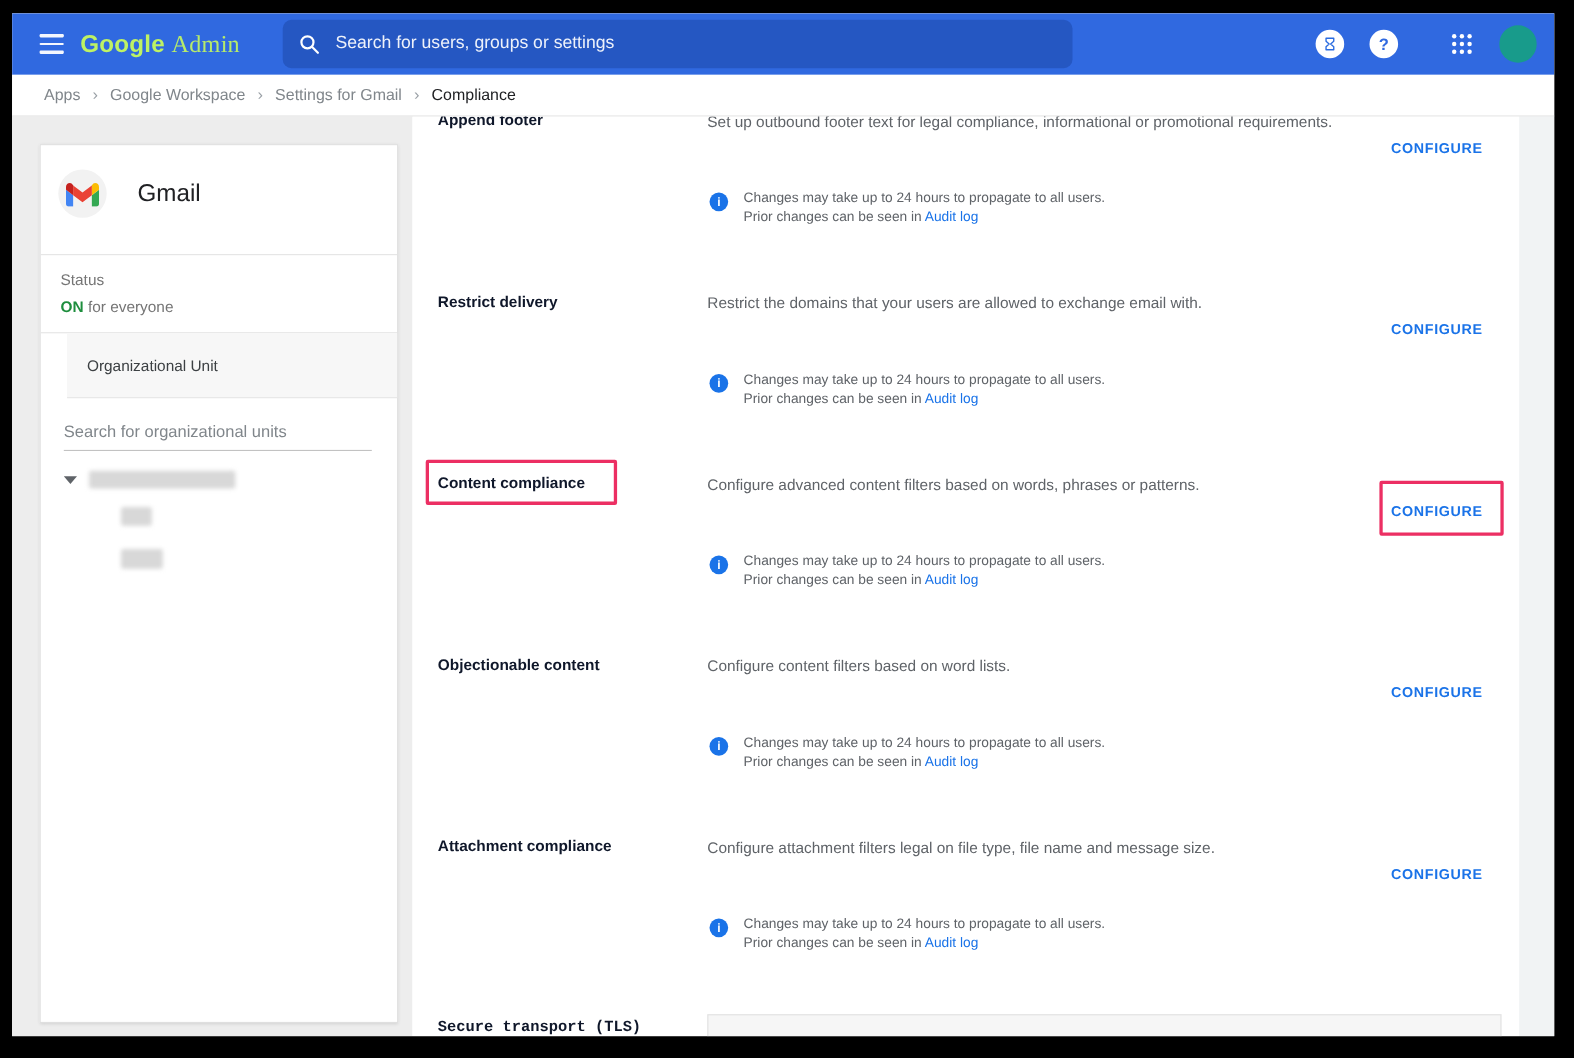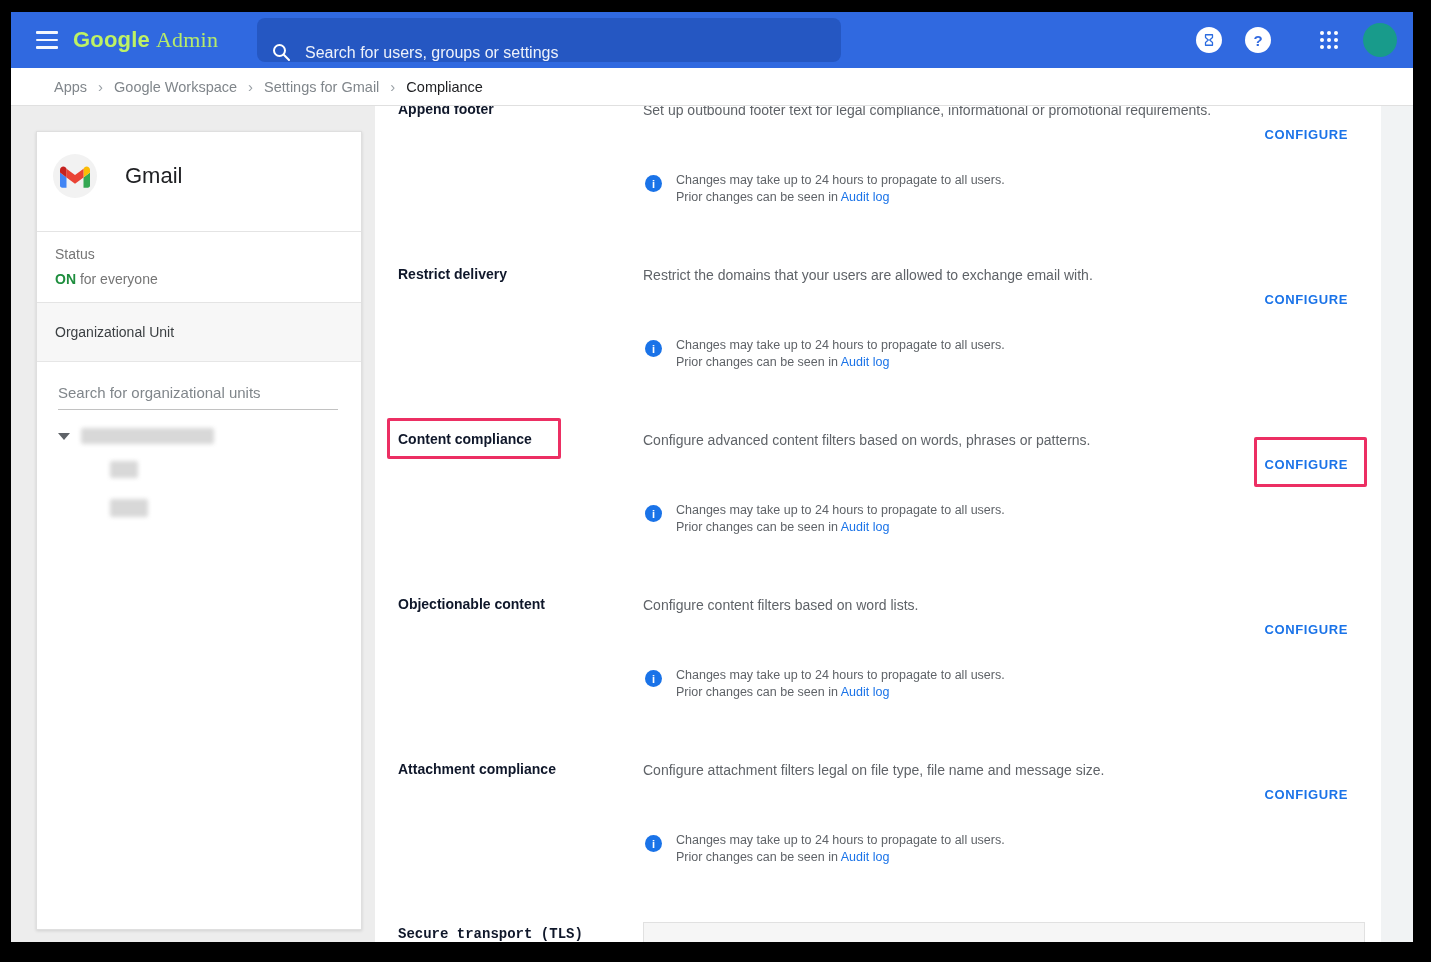--- a/index.html
+++ b/index.html
@@ -12,52 +12,52 @@
     background:#fff; overflow:hidden;
   }
 
   
   .topbar { position:absolute; left:0; top:0; width:100%; height:56px; background:var(--appbar,#3069e0); }
   .hamburger { position:absolute; left:25px; top:19px; width:22px; height:18px; display:flex; flex-direction:column; justify-content:space-between; cursor:pointer; }
   .hamburger span { display:block; height:2.6px; background:rgba(255,255,255,.95); border-radius:1px; }
   .brand { position:absolute; left:62px; top:0; height:56px; display:flex; align-items:center; gap:6px; color:#bef264; font-size:22px; letter-spacing:.2px; }
   .brand .primary { font-weight:bold; }
   .brand .secondary { font-weight:normal; opacity:.95;font-family:Liberation Serif, serif; }
-  .search-box { position:absolute; left:246px; top:6px; width:584px; height:44px; background:var(--appbar-search,#2557c2); border-radius:8px; display:flex; align-items:flex-end; padding:0 14px; }
+  .search-box { position:absolute; left:246px; top:6px; width:718px; height:44px; background:var(--appbar-search,#2557c2); border-radius:8px; display:flex; align-items:center; padding:0 14px; }
   .search-box svg { flex:0 0 auto; margin-right:14px; }
   .search-box input { flex:1; background:transparent; border:none; outline:none; color:#fff; font-size:16px; font-family:"Liberation Sans",sans-serif; }
   .search-box input::placeholder { color:rgba(255,255,255,.92); }
   .tb-circle { position:absolute; top:15px; width:26px; height:26px; border-radius:50%; background:#fff; display:flex; align-items:center; justify-content:center; cursor:pointer; }
   .tb-circle.pending { left:1185px; }
   .tb-circle.help { left:1234px; color:var(--appbar,#3069e0); font-weight:bold; font-size:15px; }
   .apps-grid { position:absolute; left:1307px; top:17px; width:22px; height:22px; cursor:pointer; }
   .avatar { position:absolute; left:1352px; top:11px; width:34px; height:34px; border-radius:50%; background:var(--avatar-teal,#189b8b); cursor:pointer; }
 
   
-  .breadcrumb { position:absolute; left:0; top:56px; width:100%; height:38px; background:#fff; border-bottom:1px solid #e0e0e0; display:flex; align-items:center; padding-left:43px; font-size:14.5px; }
+  .breadcrumb { position:absolute; left:0; top:56px; width:100%; height:38px; background:#fff; border-bottom:1px solid #e0e0e0; display:flex; align-items:center; padding-left:29px; font-size:14.5px; }
   .breadcrumb .crumb { color:#80868b; cursor:pointer; }
   .breadcrumb .crumb.current { color:#202124; cursor:default; }
   .breadcrumb .sep { color:#9aa0a6; margin:0 11px; font-size:15px; }
 
   
   .content { position:absolute; left:0; top:94px; width:100%; height:836px; display:flex; }
   .sidebar-col { width:364px; background:#ededed; position:relative; flex:0 0 auto; }
   .main-col { flex:1; background:#fff; position:relative; overflow:hidden; }
   .gutter { width:32px; background:#f1f3f4; flex:0 0 auto; }
 
   
   .card { position:absolute; left:25px; top:25px; width:326px; height:799px; background:#fff; border:1px solid #dfdfdf; box-shadow:0 1px 3px rgba(0,0,0,.12); }
   .card-header { height:100px; border-bottom:1px solid #e4e4e4; position:relative; }
   .gmail-logo-circle { position:absolute; left:16px; top:22px; width:44px; height:44px; border-radius:50%; background:#f2f2f2; display:flex; align-items:center; justify-content:center; }
   .card-title { position:absolute; left:88px; top:31px; font-size:22px; color:#202124; }
   .status-section { height:71px; border-bottom:1px solid #e4e4e4; padding:14px 18px; }
   .status-label { font-size:14px; color:#757575; margin-bottom:9px; }
   .status-value { font-size:14px; color:#757575; }
   .status-value .on { color:var(--status-on-green,#1e8e3e); font-weight:bold; }
-  .ou-band { height:59px; background:#f7f7f7; border-bottom:1px solid #e6e6e6; display:flex; align-items:center; padding-left:18px; font-size:14px; color:#3c4043; }
+  .ou-band { height:59px; background:#f7f7f7; border-bottom:1px solid #e6e6e6; display:flex; align-items:center; padding-left:18px; font-size:14px; color:#3c4043;margin-left:24px; }
   .ou-search { position:absolute; left:21px; top:248px; width:280px; }
   .ou-search input { width:100%; border:none; border-bottom:1px solid #c2c2c2; outline:none; font-size:15px; padding:4px 0 8px 0; font-family:"Liberation Sans",sans-serif; color:#202124; }
   .ou-search input::placeholder { color:#80868b; }
   .tree-root { position:absolute; left:21px; top:296px; display:flex; align-items:center; gap:11px; cursor:pointer; }
   .tri-down { width:0; height:0; border-left:6px solid transparent; border-right:6px solid transparent; border-top:7px solid #5f6368; }
   .redacted { background:#d8d8d8; border-radius:2px; filter:blur(2px); }
   .tree-child { position:absolute; cursor:pointer; }
 
   
   .srow { position:absolute; left:23px; right:33px; height:160px; }

